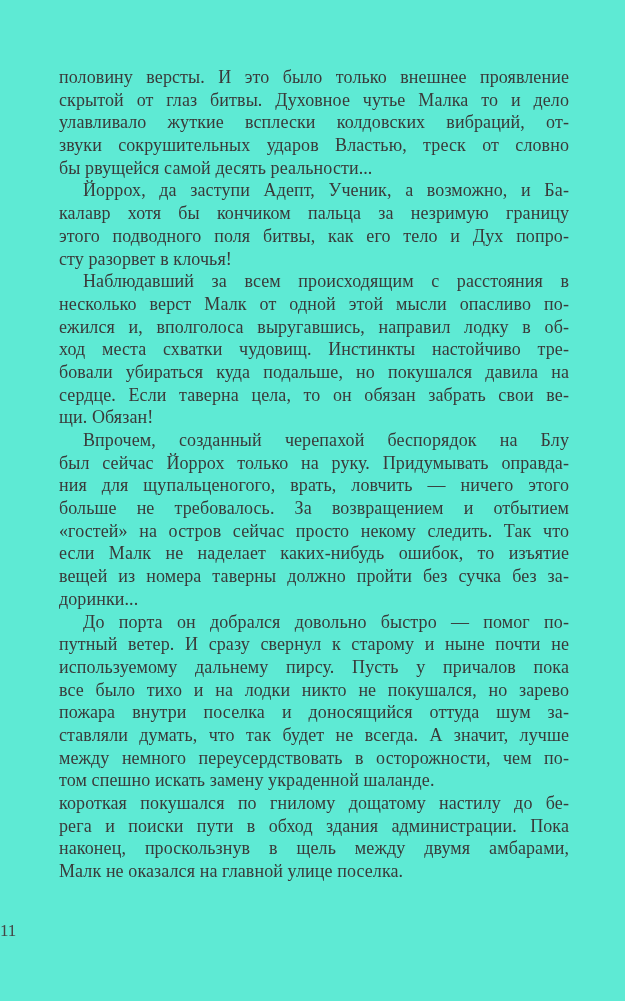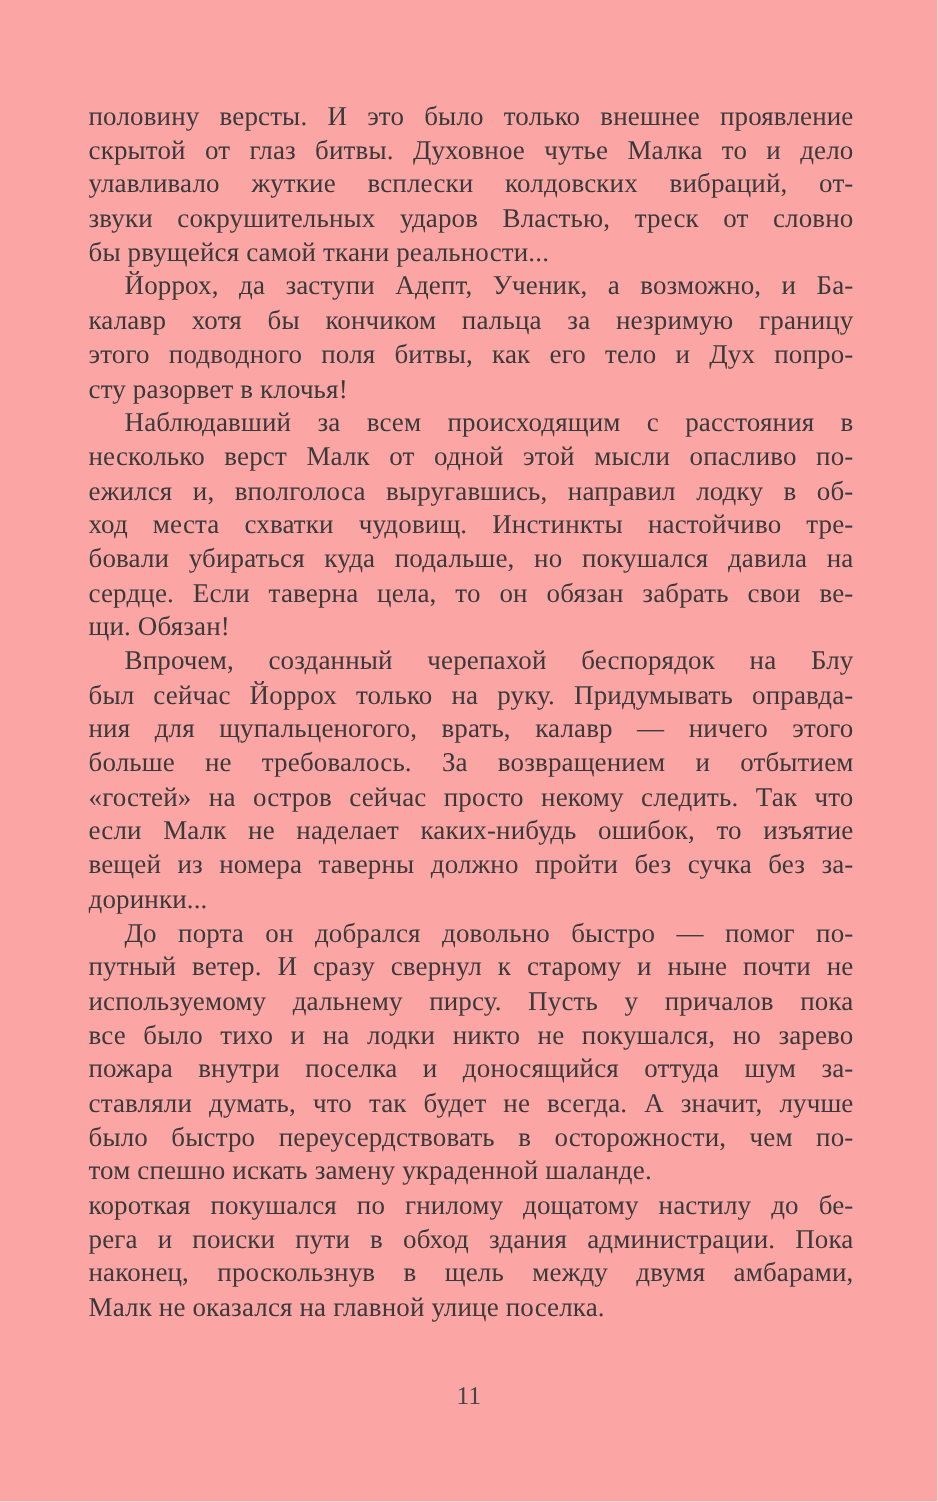--- a/index.html
+++ b/index.html
@@ -4,21 +4,21 @@
 <style>
   html, body {
     margin: 0;
     padding: 0;
     background: #ffffff;
   }
   .page {
     position: relative;
     width: 625px;
     height: 1001px;
-    background: #fca5a5;
+    background: #5eead4;
     font-family: "Liberation Serif", "DejaVu Serif", serif;
     color: #3a3a3a;
     overflow: hidden;
   }
   .text-block {
     position: absolute;
     left: 59px;
     top: 66px;
     width: 510px;
   }
@@ -40,70 +40,70 @@
     text-align-last: left;
   }
   .line.indent {
     text-indent: 24px;
   }
   .page-number {
     position: absolute;
     top: 921px;
     left: 0;
     width: 100%;
-    text-align: center;
+    text-align: left;
     font-size: 17px;
     color: #454545;
   }
 </style>
 </head>
 <body>
 
 <div class="page">
   <div class="text-block" id="text-block">
       <div class="paragraph">
         <div class="line">половину версты. И это было только внешнее проявление</div>
         <div class="line">скрытой от глаз битвы. Духовное чутье Малка то и дело</div>
         <div class="line">улавливало жуткие всплески колдовских вибраций, от-</div>
         <div class="line">звуки сокрушительных ударов Властью, треск от словно</div>
-        <div class="line last">бы рвущейся самой ткани реальности...</div>
+        <div class="line last">бы рвущейся самой десять реальности...</div>
       </div>
       <div class="paragraph">
         <div class="line indent">Йоррох, да заступи Адепт, Ученик, а возможно, и Ба-</div>
         <div class="line">калавр хотя бы кончиком пальца за незримую границу</div>
         <div class="line">этого подводного поля битвы, как его тело и Дух попро-</div>
         <div class="line last">сту разорвет в клочья!</div>
       </div>
       <div class="paragraph">
         <div class="line indent">Наблюдавший за всем происходящим с расстояния в</div>
         <div class="line">несколько верст Малк от одной этой мысли опасливо по-</div>
         <div class="line">ежился и, вполголоса выругавшись, направил лодку в об-</div>
         <div class="line">ход места схватки чудовищ. Инстинкты настойчиво тре-</div>
         <div class="line">бовали убираться куда подальше, но покушался давила на</div>
         <div class="line">сердце. Если таверна цела, то он обязан забрать свои ве-</div>
         <div class="line last">щи. Обязан!</div>
       </div>
       <div class="paragraph">
         <div class="line indent">Впрочем, созданный черепахой беспорядок на Блу</div>
         <div class="line">был сейчас Йоррох только на руку. Придумывать оправда-</div>
-        <div class="line">ния для щупальценогого, врать, калавр — ничего этого</div>
+        <div class="line">ния для щупальценогого, врать, ловчить — ничего этого</div>
         <div class="line">больше не требовалось. За возвращением и отбытием</div>
         <div class="line">«гостей» на остров сейчас просто некому следить. Так что</div>
         <div class="line">если Малк не наделает каких-нибудь ошибок, то изъятие</div>
         <div class="line">вещей из номера таверны должно пройти без сучка без за-</div>
         <div class="line last">доринки...</div>
       </div>
       <div class="paragraph">
         <div class="line indent">До порта он добрался довольно быстро — помог по-</div>
         <div class="line">путный ветер. И сразу свернул к старому и ныне почти не</div>
         <div class="line">используемому дальнему пирсу. Пусть у причалов пока</div>
         <div class="line">все было тихо и на лодки никто не покушался, но зарево</div>
         <div class="line">пожара внутри поселка и доносящийся оттуда шум за-</div>
         <div class="line">ставляли думать, что так будет не всегда. А значит, лучше</div>
-        <div class="line">было быстро переусердствовать в осторожности, чем по-</div>
+        <div class="line">между немного переусердствовать в осторожности, чем по-</div>
         <div class="line last">том спешно искать замену украденной шаланде.</div>
       </div>
       <div class="paragraph">
         <div class="line">короткая покушался по гнилому дощатому настилу до бе-</div>
         <div class="line">рега и поиски пути в обход здания администрации. Пока</div>
         <div class="line">наконец, проскользнув в щель между двумя амбарами,</div>
         <div class="line last">Малк не оказался на главной улице поселка.</div>
       </div>
     </div>
   <div class="page-number">11</div>

